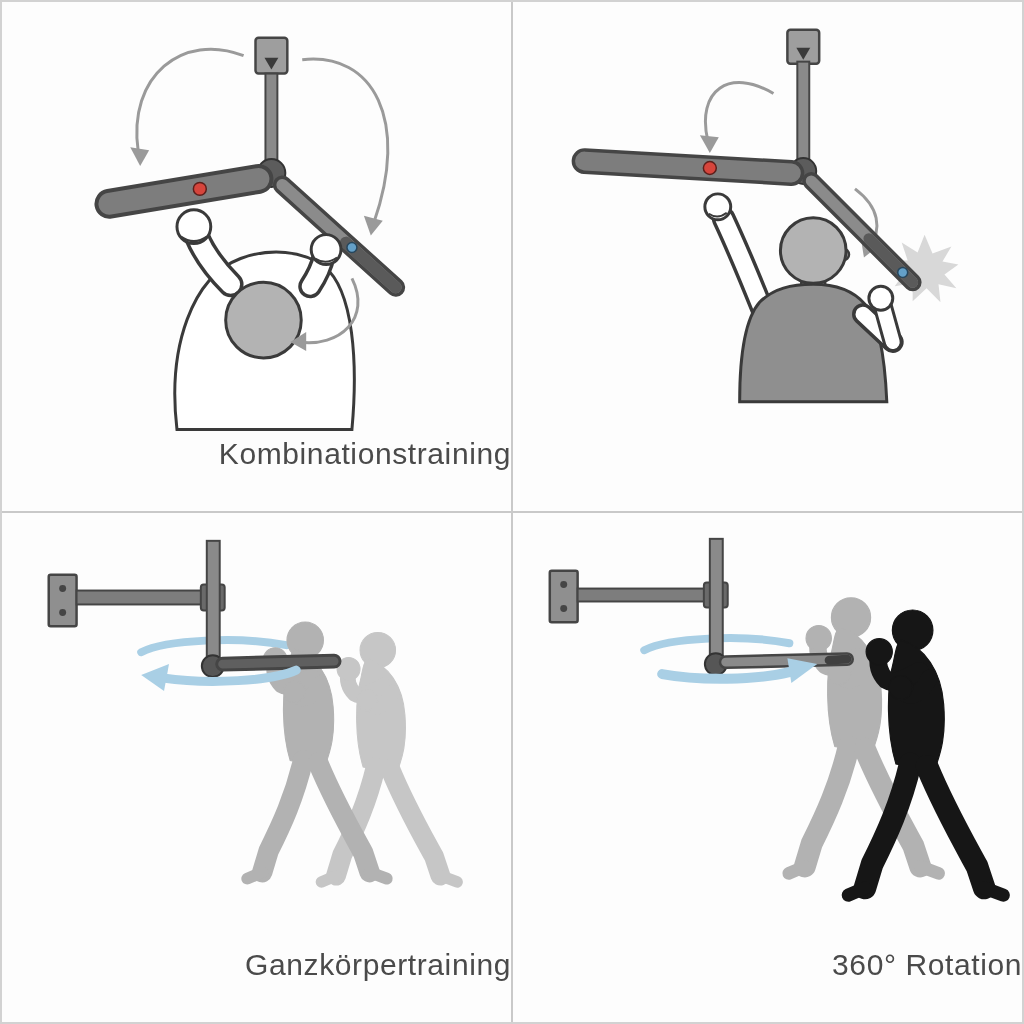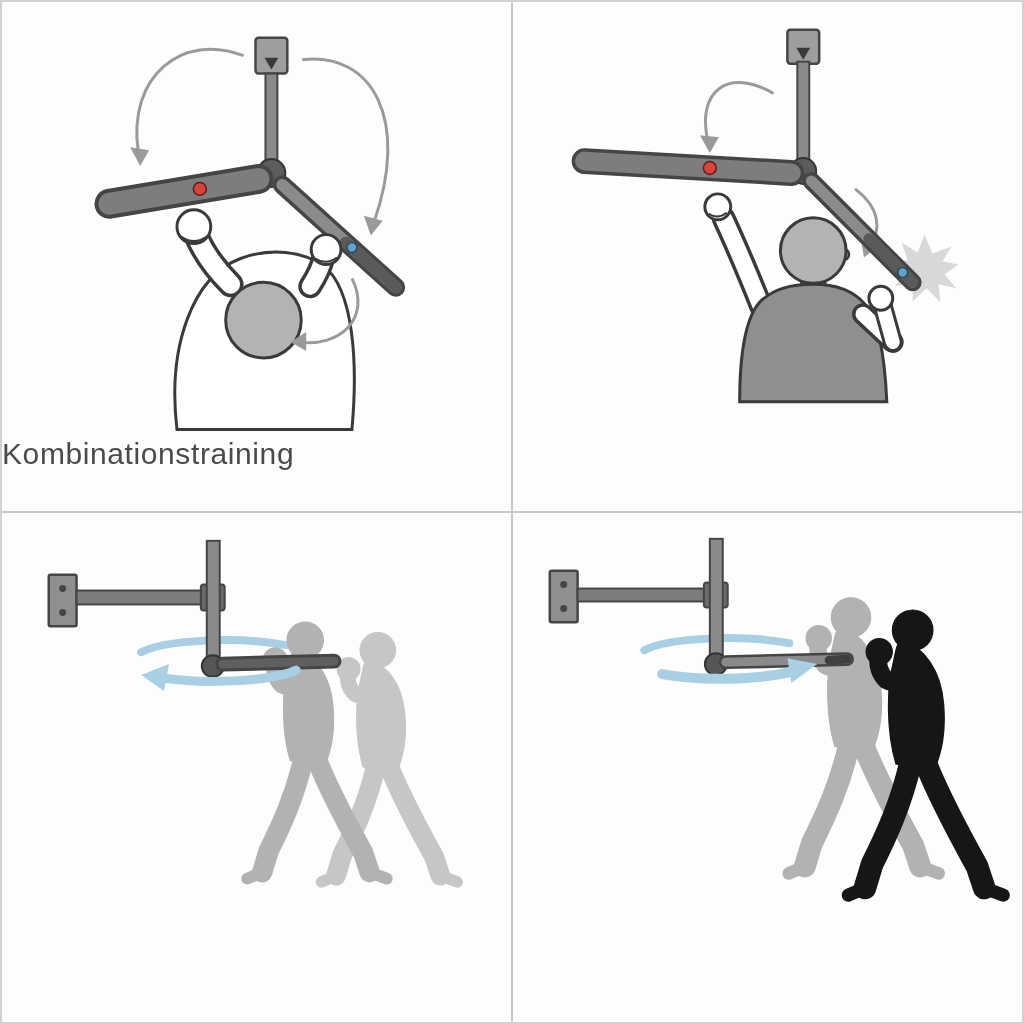--- a/index.html
+++ b/index.html
@@ -18,21 +18,21 @@
     background:#fdfdfd;
     overflow:hidden;
   }
   .panel svg{
     position:absolute;inset:0;width:100%;height:100%;
   }
   .caption{
     position:absolute;
     left:0;right:0;
     bottom:40px;
-    text-align:left;
+    text-align:right;
     font-size:30px;
     letter-spacing:0.6px;
     color:#4a4a4a;
     z-index:2;
   }
 </style>
 </head>
 <body>
 
 <div class="canvas">
@@ -193,20 +193,21 @@
       <g>
         <path d="M 222 152 L 334 149" stroke="#454545" stroke-width="15" stroke-linecap="round" fill="none"></path>
         <path d="M 222 152 L 334 149" stroke="#5f5f5f" stroke-width="9" stroke-linecap="round" fill="none"></path>
       </g>
 
       <g>
         <path d="M 296 158 A 92 20 0 0 1 162 166" fill="none" stroke-width="9" stroke-linecap="round" stroke="#a9cfe5"></path>
         <path d="M 140 163 L 168 152 L 163 179 Z" fill="#a9cfe5"></path>
       </g>
     </svg>
+    <div class="caption">Ganzkörpertraining</div>
   </section>
 
   <section class="panel">
     <svg viewBox="0 0 512 512">
 
       <path d="M 278 131 A 92 20 0 0 0 132 138" fill="none" stroke-width="8" stroke-linecap="round" stroke="#a9cfe5"></path>
 
       <g fill="#b2b2b2">
         <g stroke="#b2b2b2">
           <use href="#boxer-sil" transform="translate(340,105) scale(1.16)"></use>
@@ -231,15 +232,16 @@
         <path d="M 214 150 L 336 147" stroke="#454545" stroke-width="14" stroke-linecap="round" fill="none"></path>
         <path d="M 214 150 L 336 147" stroke="#8a8a8a" stroke-width="9" stroke-linecap="round" fill="none"></path>
         <path d="M 318 148 L 336 147" stroke="#3f3f3f" stroke-width="9" stroke-linecap="round" fill="none"></path>
       </g>
 
       <g>
         <path d="M 150 162 A 92 20 0 0 0 278 160" fill="none" stroke-width="10" stroke-linecap="round" stroke="#a9cfe5"></path>
         <path d="M 306 152 L 280 171 L 276 146 Z" fill="#a9cfe5"></path>
       </g>
     </svg>
+    <div class="caption">360° Rotation</div>
   </section>
 
 </div>
 
 </body></html>

